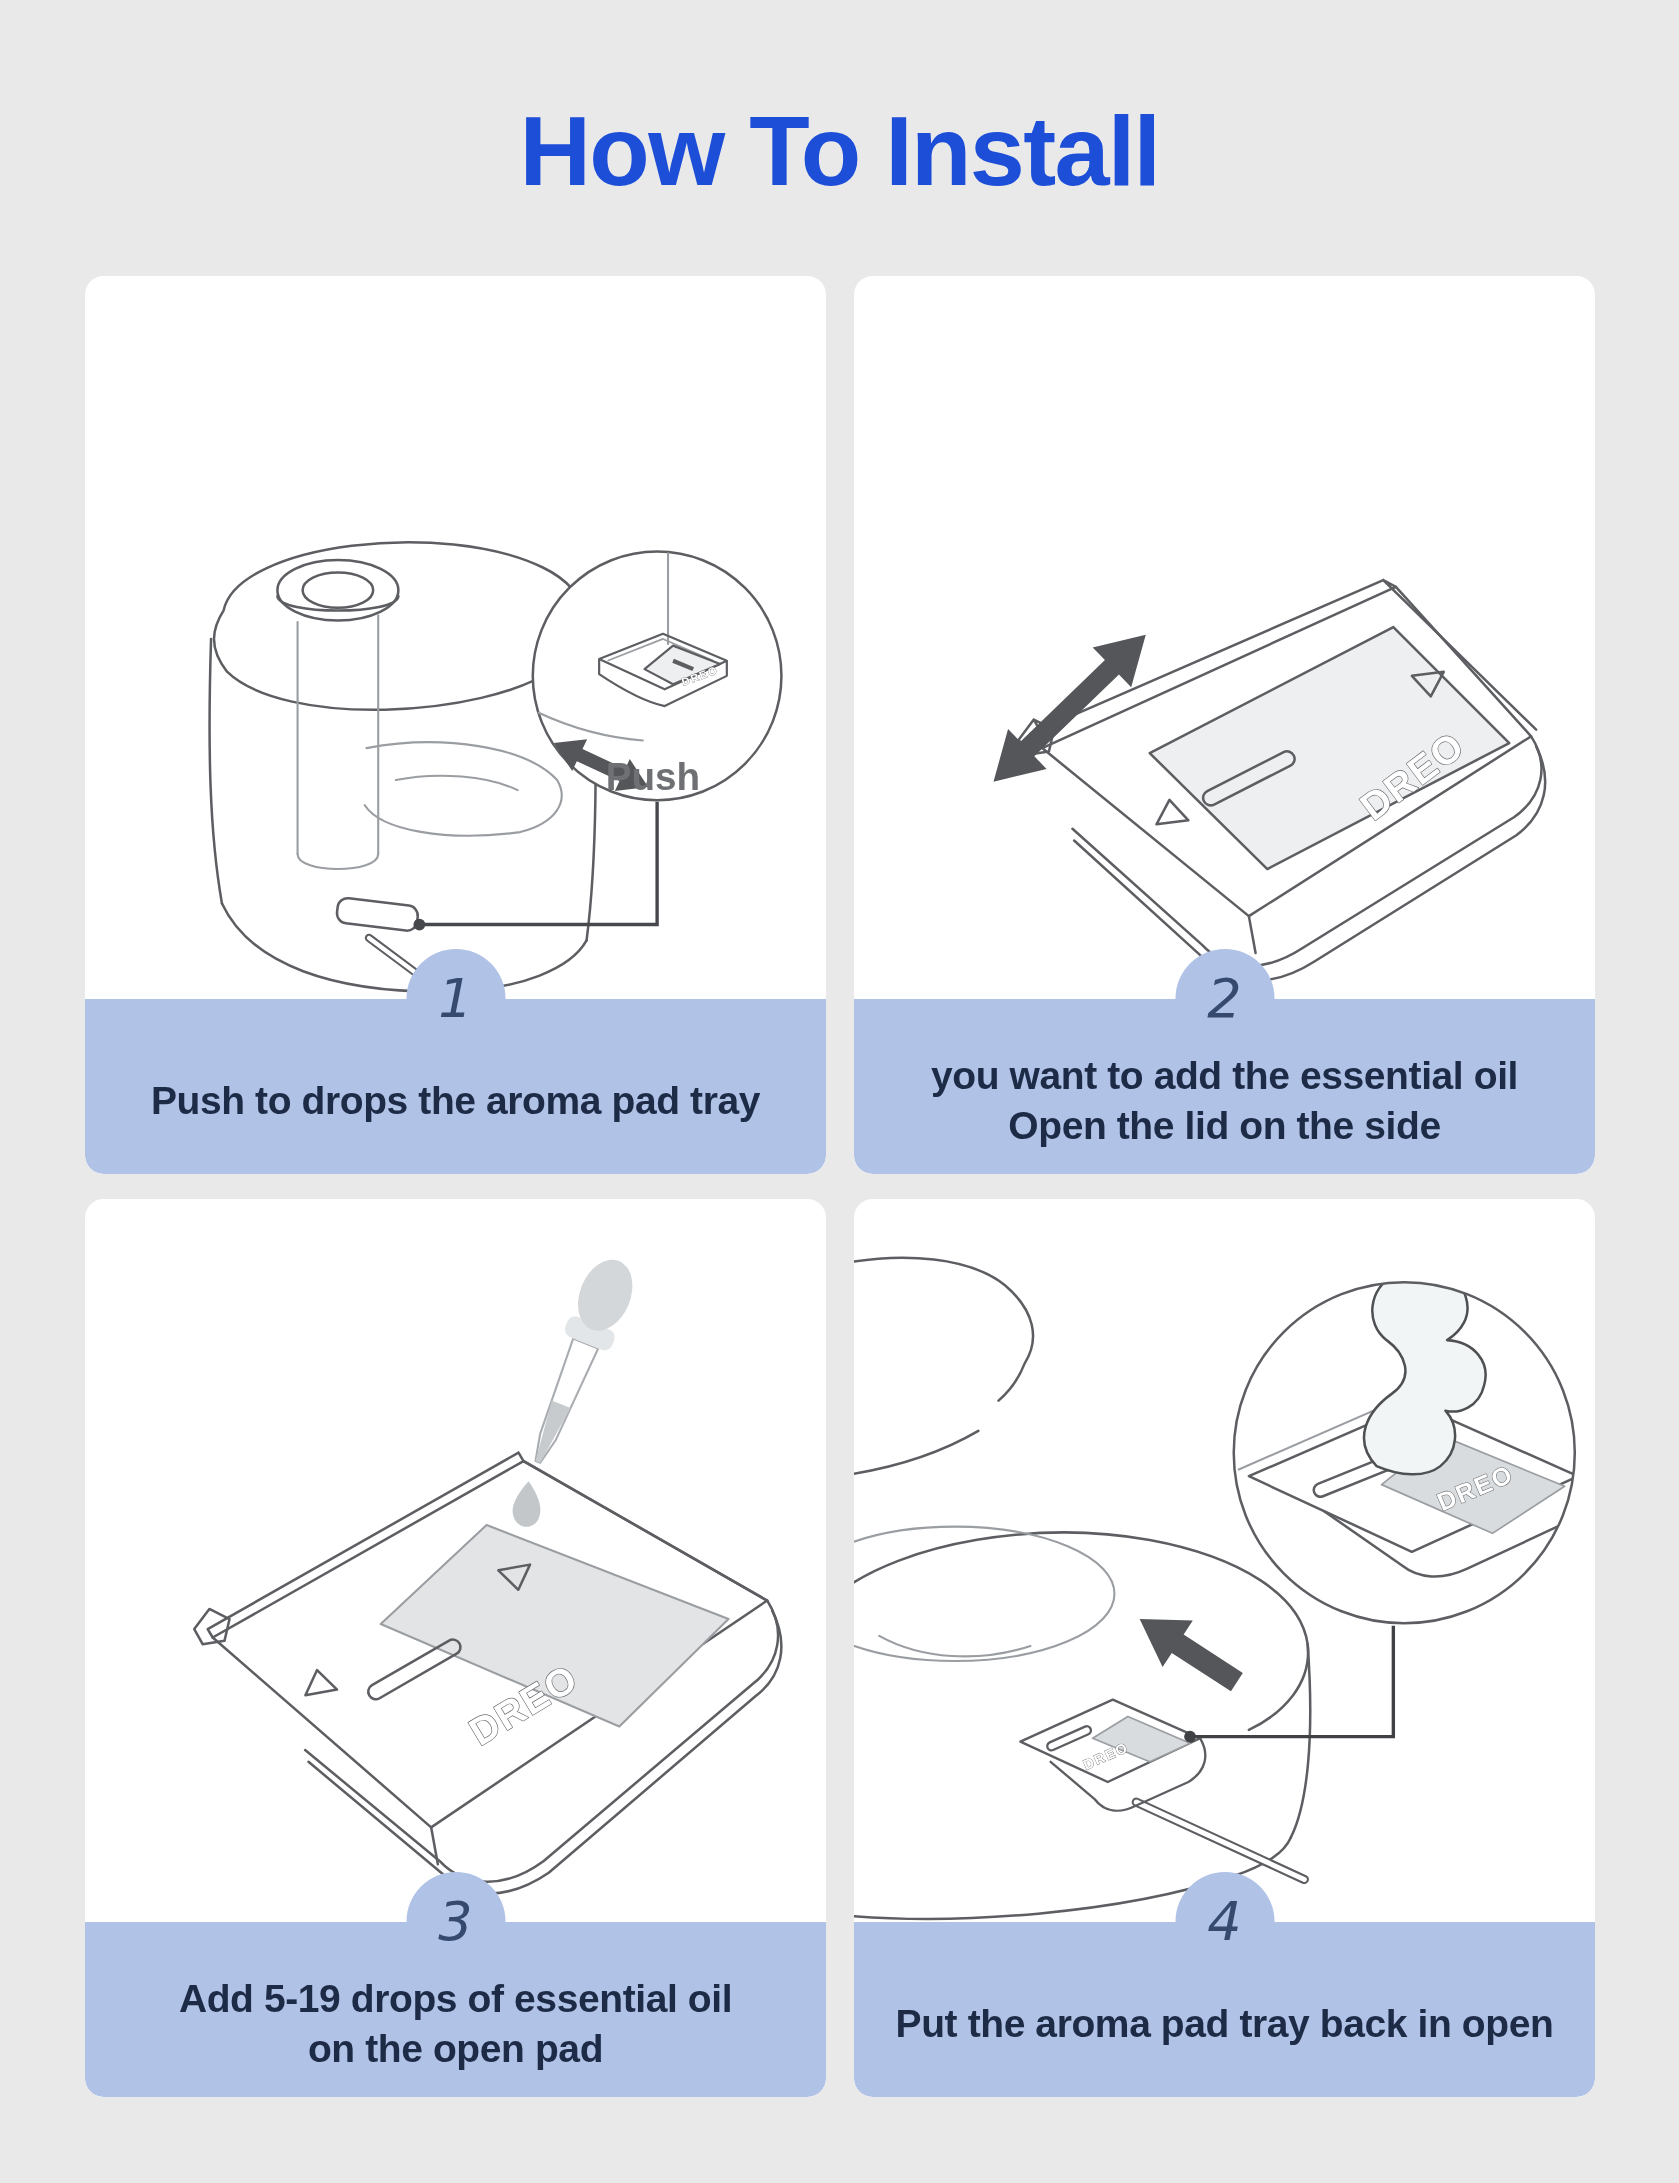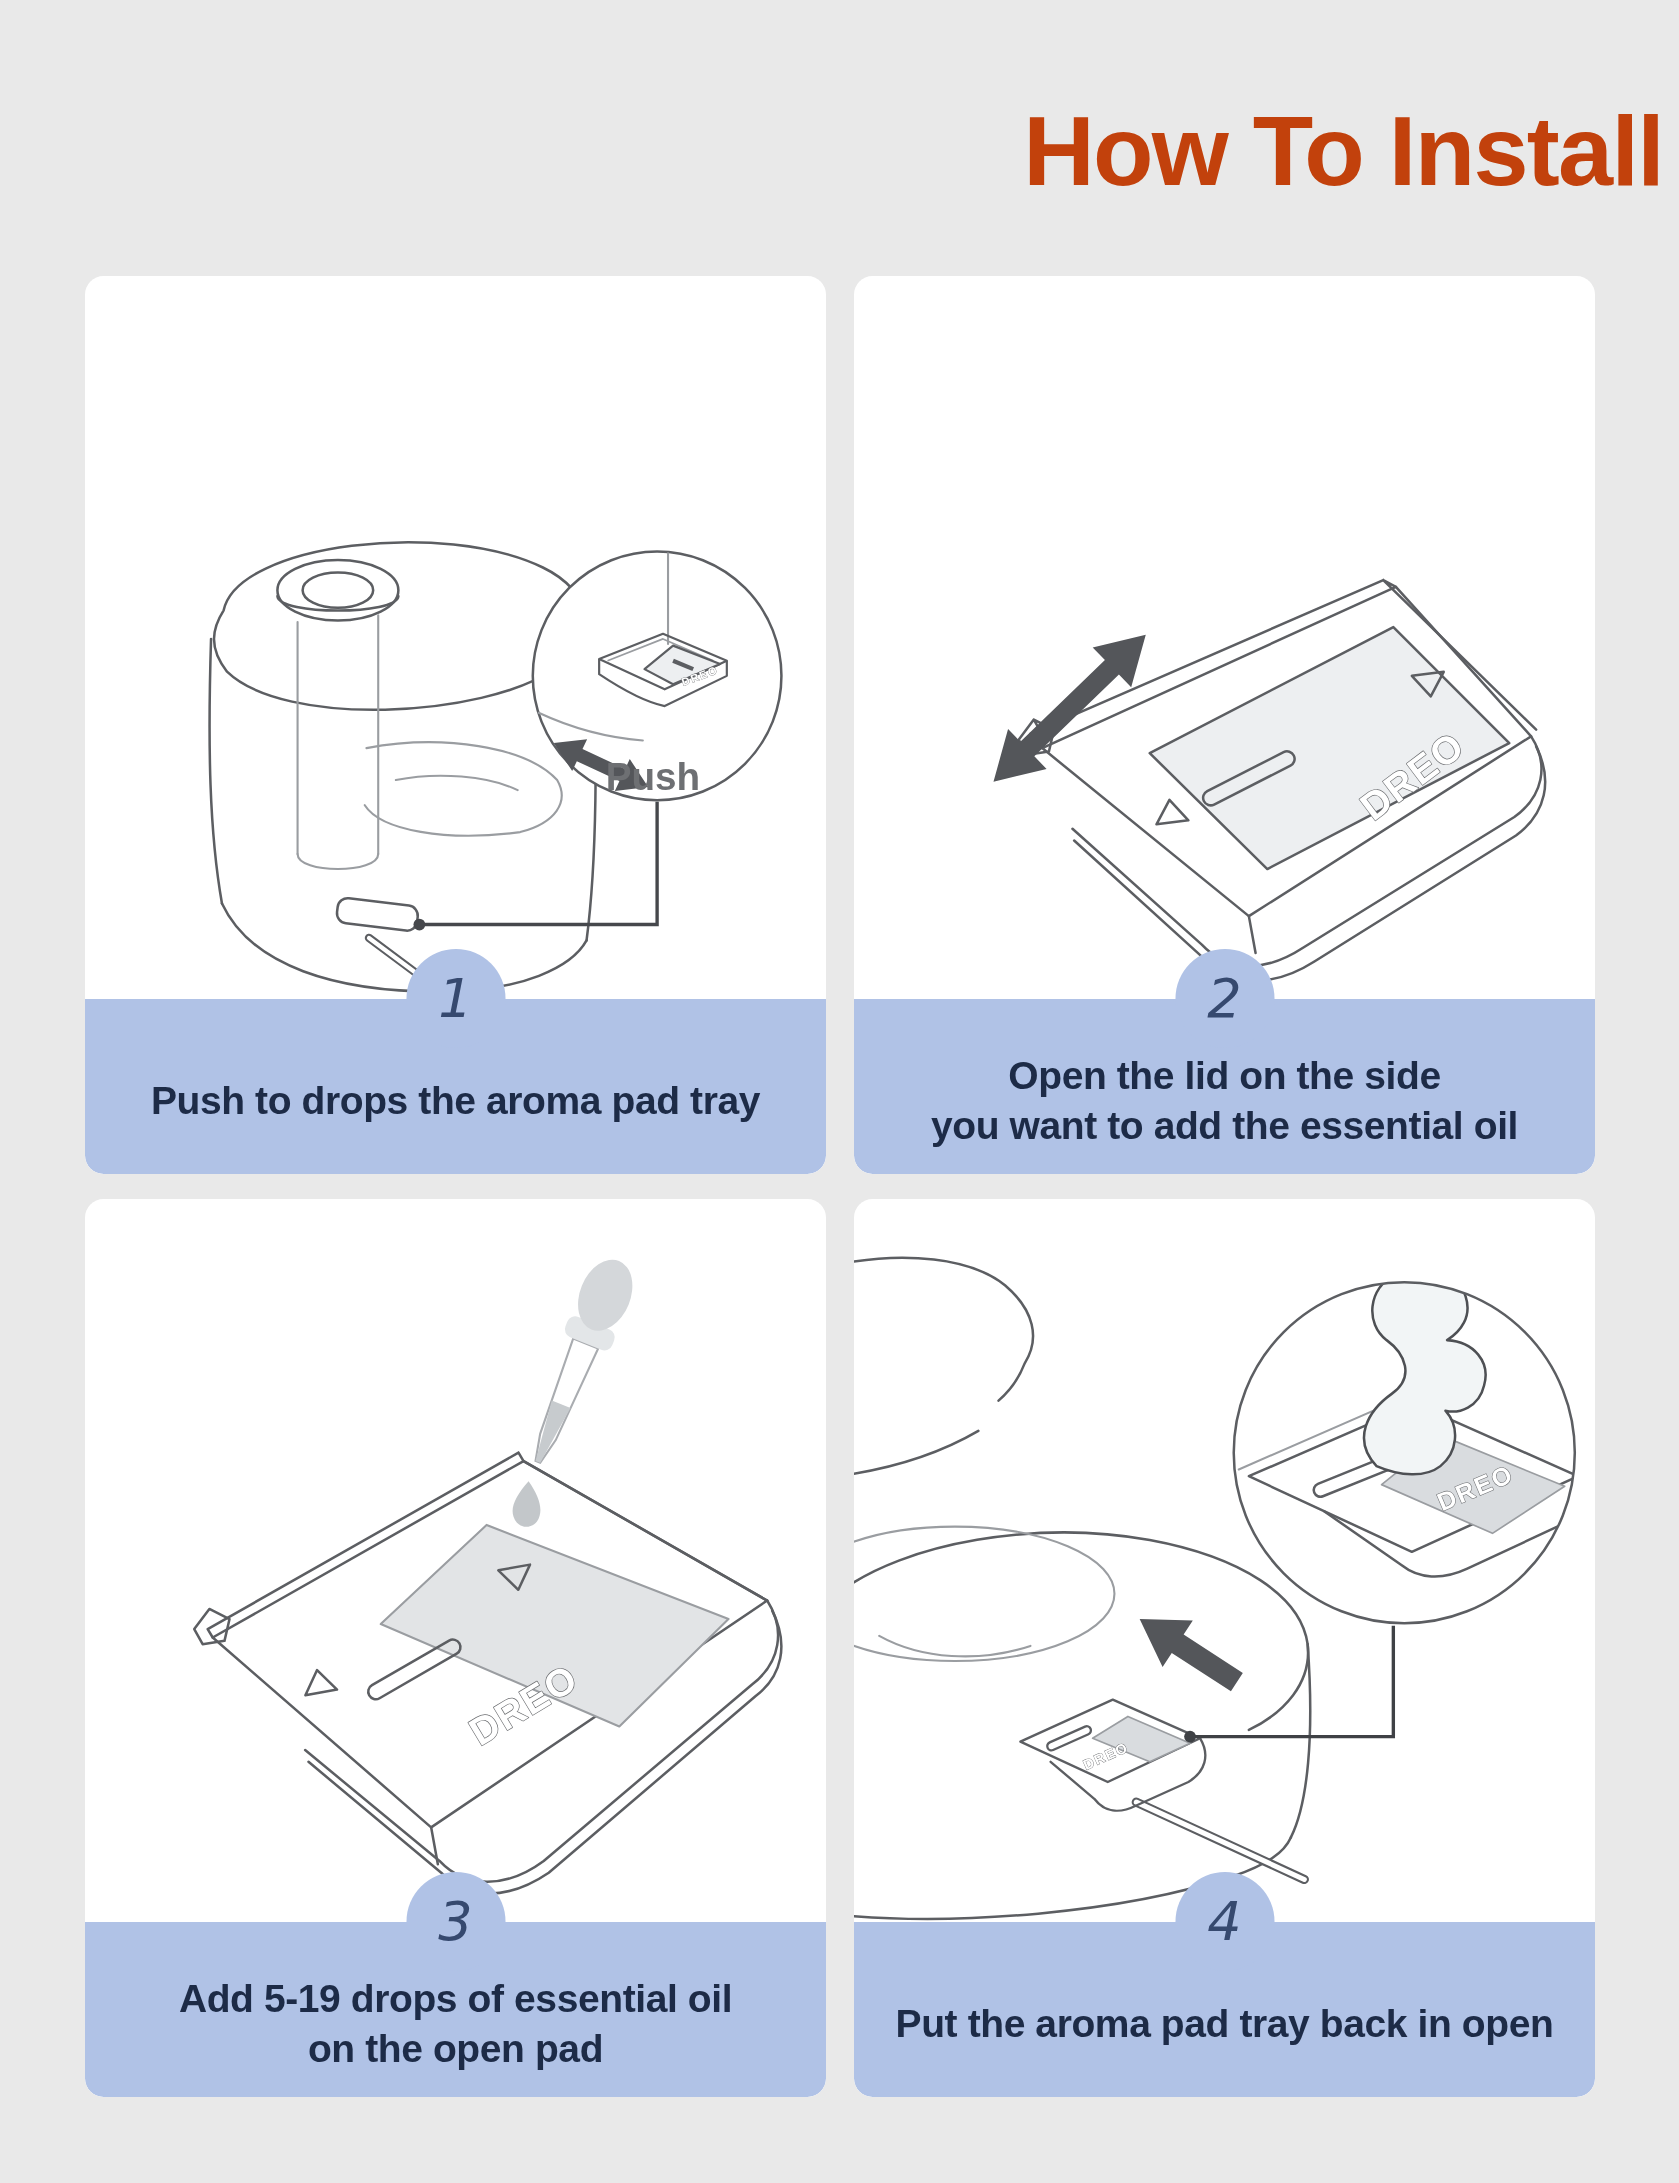--- a/index.html
+++ b/index.html
@@ -4,24 +4,24 @@
 <style>
   html,body{margin:0;padding:0;}
   .page{
     position:relative;
     width:1679px;height:2183px;
     background:#e9e9e9;
     font-family:"Liberation Sans",sans-serif;
     overflow:hidden;
   }
   .title{
-    position:absolute;top:94px;left:0;right:16px;
-    margin:0;text-align:right;
+    position:absolute;top:94px;left:0;right:0;
+    margin:0;text-align:center;
     font-size:99px;font-weight:700;letter-spacing:-1.7px;
-    color:#c2410c;
+    color:#1d4ed8;
   }
   .panel{
     position:absolute;width:741px;height:898px;
     background:#ffffff;border-radius:18.5px;overflow:hidden;
   }
   .panel.p1{left:85px;top:276px;}
   .panel.p2{left:854px;top:276px;}
   .panel.p3{left:85px;top:1199px;}
   .panel.p4{left:854px;top:1199px;}
   .art{position:absolute;left:0;top:0;width:741px;height:898px;}
@@ -129,22 +129,22 @@
 
         <path d="M196,552 L214,528 L238,540 L232,566 L206,570 Z M214,528 L222,542"></path>
 
         <path d="M806,548 C828,582 820,620 786,644 L534,800 C488,830 444,828 414,796 L260,658"></path>
         <path d="M812,560 C832,600 824,640 788,666 L548,816 C498,848 448,846 416,812 L262,672"></path>
         <path d="M470,762 L478,806"></path>
       </g>
       <polygon transform="translate(166,602) rotate(-44)" points="0,0 56,-33 56,-12 196,-12 196,-33 252,0 196,33 196,12 56,12 56,33" fill="#54565a"></polygon>
     </svg>
     <div class="band">
+      <span class="caption-line">you want to add the essential oil</span>
       <span class="caption-line">Open the lid on the side</span>
-      <span class="caption-line">you want to add the essential oil</span>
     </div>
     <div class="dome">
       <span>2</span>
     </div>
   </div>
 
   <div class="panel p3">
     <svg class="art" viewBox="0 0 882 1069">
       <g fill="none" stroke="#5c5e62" stroke-width="3" stroke-linecap="round" stroke-linejoin="round">
 

